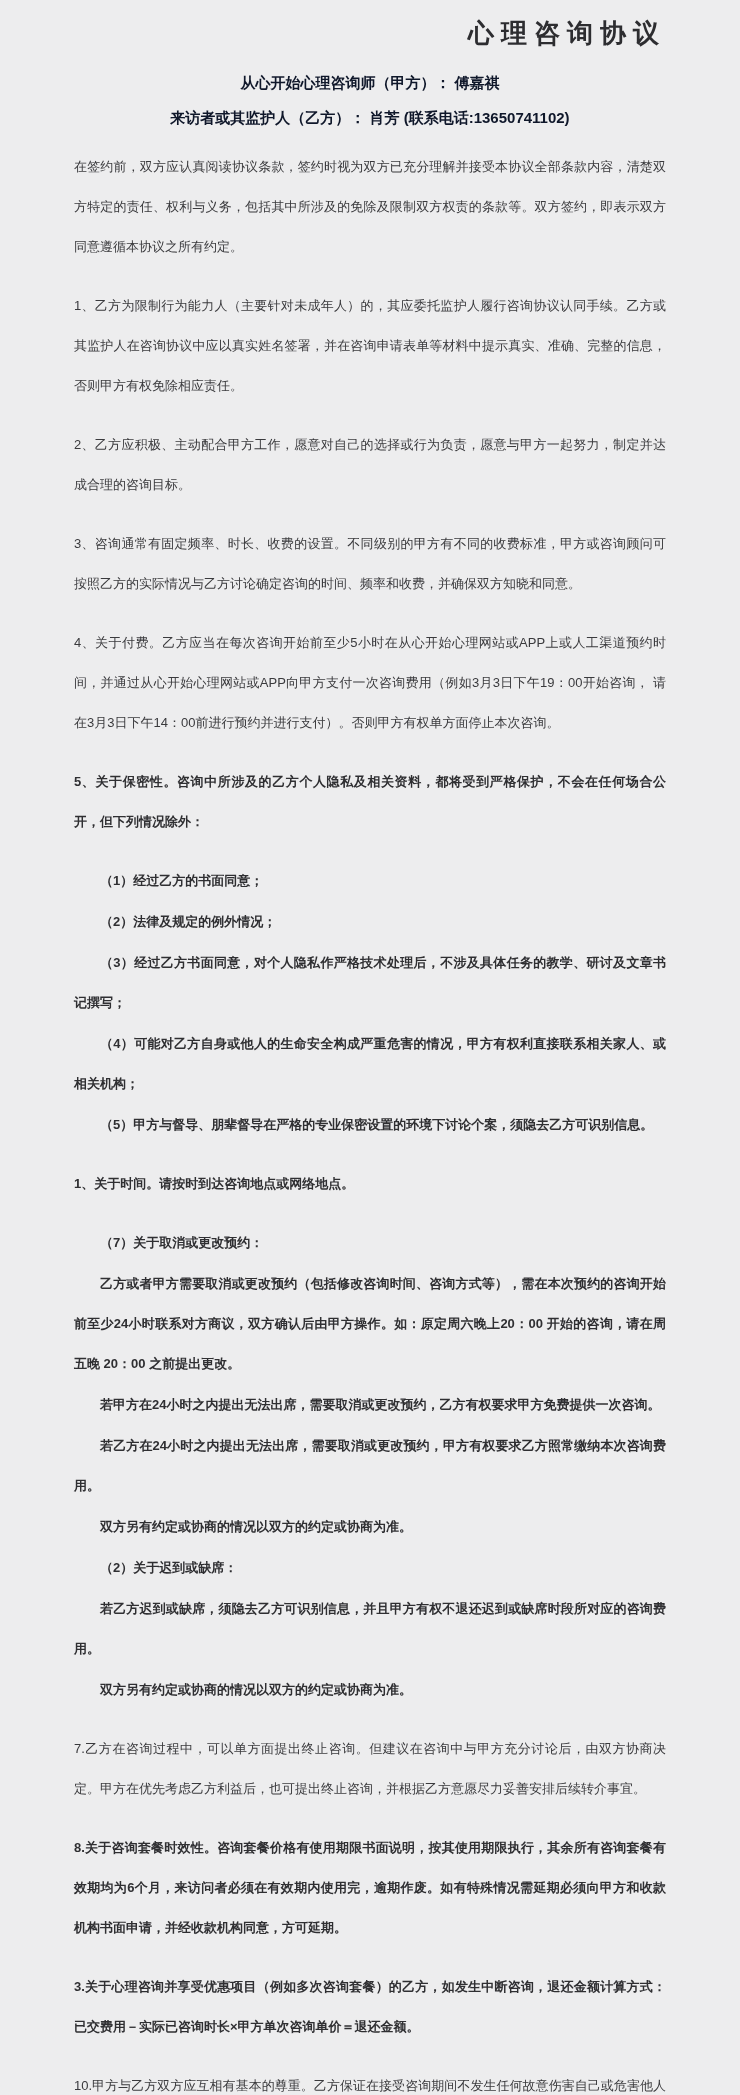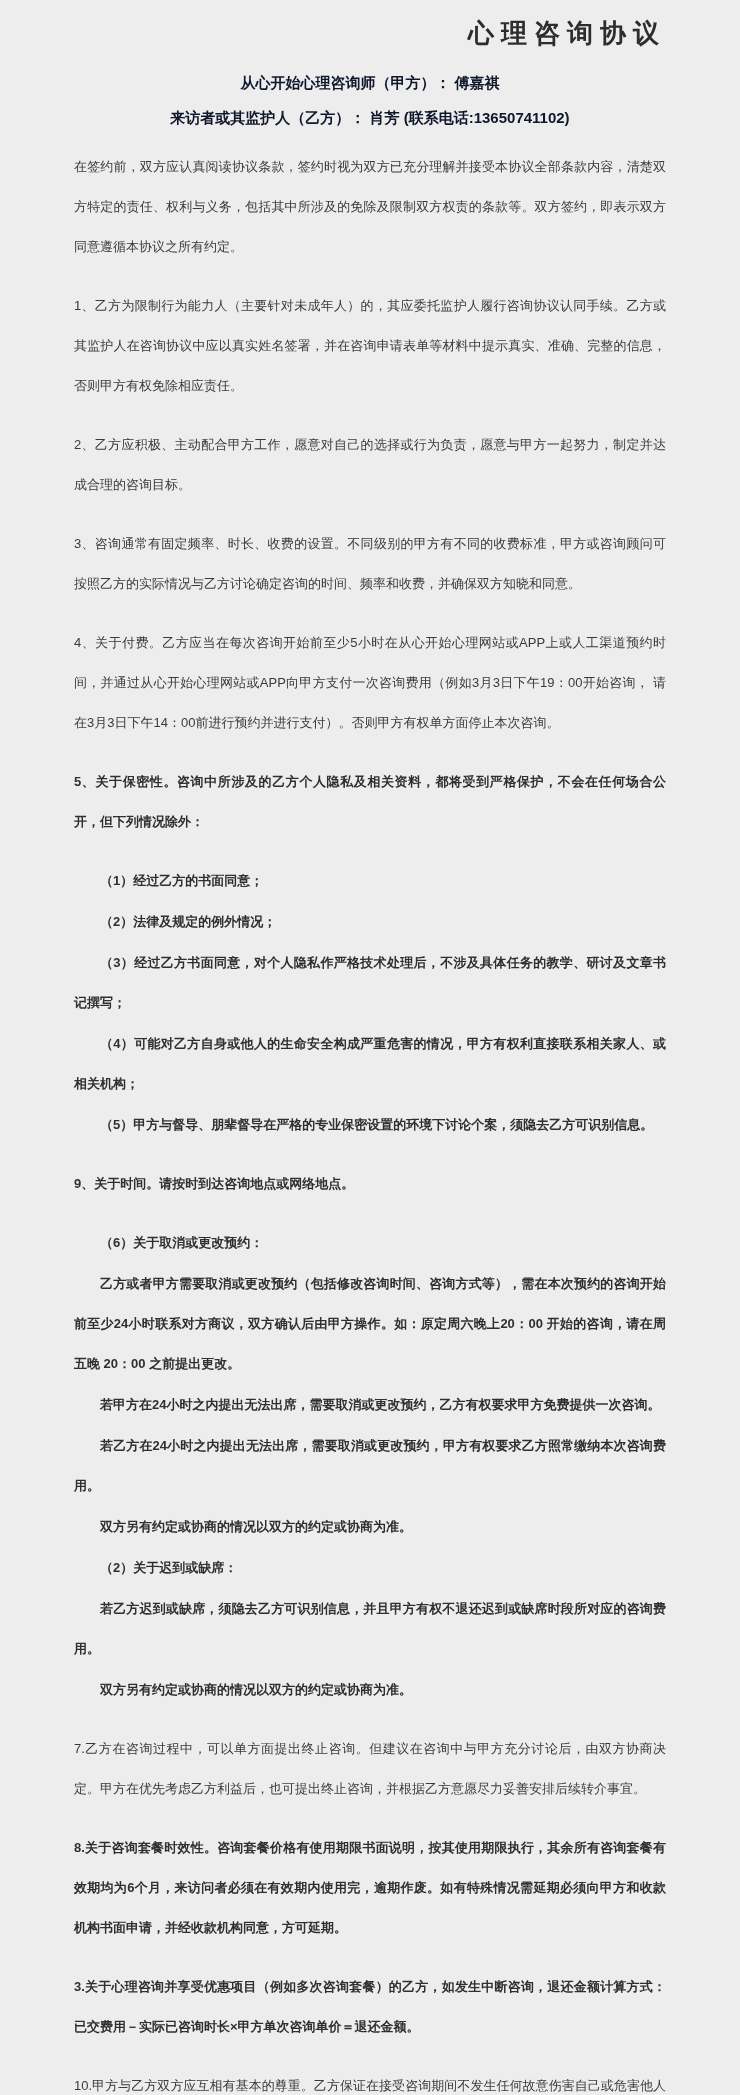--- a/index.html
+++ b/index.html
@@ -49,22 +49,22 @@
       <p class="para">1、乙方为限制行为能力人（主要针对未成年人）的，其应委托监护人履行咨询协议认同手续。乙方或其监护人在咨询协议中应以真实姓名签署，并在咨询申请表单等材料中提示真实、准确、完整的信息，否则甲方有权免除相应责任。</p>
       <p class="para">2、乙方应积极、主动配合甲方工作，愿意对自己的选择或行为负责，愿意与甲方一起努力，制定并达成合理的咨询目标。</p>
       <p class="para">3、咨询通常有固定频率、时长、收费的设置。不同级别的甲方有不同的收费标准，甲方或咨询顾问可按照乙方的实际情况与乙方讨论确定咨询的时间、频率和收费，并确保双方知晓和同意。</p>
       <p class="para">4、关于付费。乙方应当在每次咨询开始前至少5小时在从心开始心理网站或APP上或人工渠道预约时间，并通过从心开始心理网站或APP向甲方支付一次咨询费用（例如3月3日下午19：00开始咨询， 请在3月3日下午14：00前进行预约并进行支付）。否则甲方有权单方面停止本次咨询。</p>
       <p class="para b">5、关于保密性。咨询中所涉及的乙方个人隐私及相关资料，都将受到严格保护，不会在任何场合公开，但下列情况除外：</p>
       <p class="sub b">（1）经过乙方的书面同意；</p>
       <p class="sub b">（2）法律及规定的例外情况；</p>
       <p class="sub b">（3）经过乙方书面同意，对个人隐私作严格技术处理后，不涉及具体任务的教学、研讨及文章书记撰写；</p>
       <p class="sub b">（4）可能对乙方自身或他人的生命安全构成严重危害的情况，甲方有权利直接联系相关家人、或相关机构；</p>
       <p class="sub b">（5）甲方与督导、朋辈督导在严格的专业保密设置的环境下讨论个案，须隐去乙方可识别信息。</p>
-      <p class="para b">9、关于时间。请按时到达咨询地点或网络地点。</p>
-      <p class="sub b">（6）关于取消或更改预约：</p>
+      <p class="para b">1、关于时间。请按时到达咨询地点或网络地点。</p>
+      <p class="sub b">（7）关于取消或更改预约：</p>
       <p class="sub b">乙方或者甲方需要取消或更改预约（包括修改咨询时间、咨询方式等），需在本次预约的咨询开始前至少24小时联系对方商议，双方确认后由甲方操作。如：原定周六晚上20：00 开始的咨询，请在周五晚 20：00 之前提出更改。</p>
       <p class="sub b">若甲方在24小时之内提出无法出席，需要取消或更改预约，乙方有权要求甲方免费提供一次咨询。</p>
       <p class="sub b">若乙方在24小时之内提出无法出席，需要取消或更改预约，甲方有权要求乙方照常缴纳本次咨询费用。</p>
       <p class="sub b">双方另有约定或协商的情况以双方的约定或协商为准。</p>
       <p class="sub b">（2）关于迟到或缺席：</p>
       <p class="sub b">若乙方迟到或缺席，须隐去乙方可识别信息，并且甲方有权不退还迟到或缺席时段所对应的咨询费用。</p>
       <p class="sub b">双方另有约定或协商的情况以双方的约定或协商为准。</p>
       <p class="para">7.乙方在咨询过程中，可以单方面提出终止咨询。但建议在咨询中与甲方充分讨论后，由双方协商决定。甲方在优先考虑乙方利益后，也可提出终止咨询，并根据乙方意愿尽力妥善安排后续转介事宜。</p>
       <p class="para b">8.关于咨询套餐时效性。咨询套餐价格有使用期限书面说明，按其使用期限执行，其余所有咨询套餐有效期均为6个月，来访问者必须在有效期内使用完，逾期作废。如有特殊情况需延期必须向甲方和收款机构书面申请，并经收款机构同意，方可延期。</p>
       <p class="para b">3.关于心理咨询并享受优惠项目（例如多次咨询套餐）的乙方，如发生中断咨询，退还金额计算方式：已交费用－实际已咨询时长×甲方单次咨询单价＝退还金额。</p>

